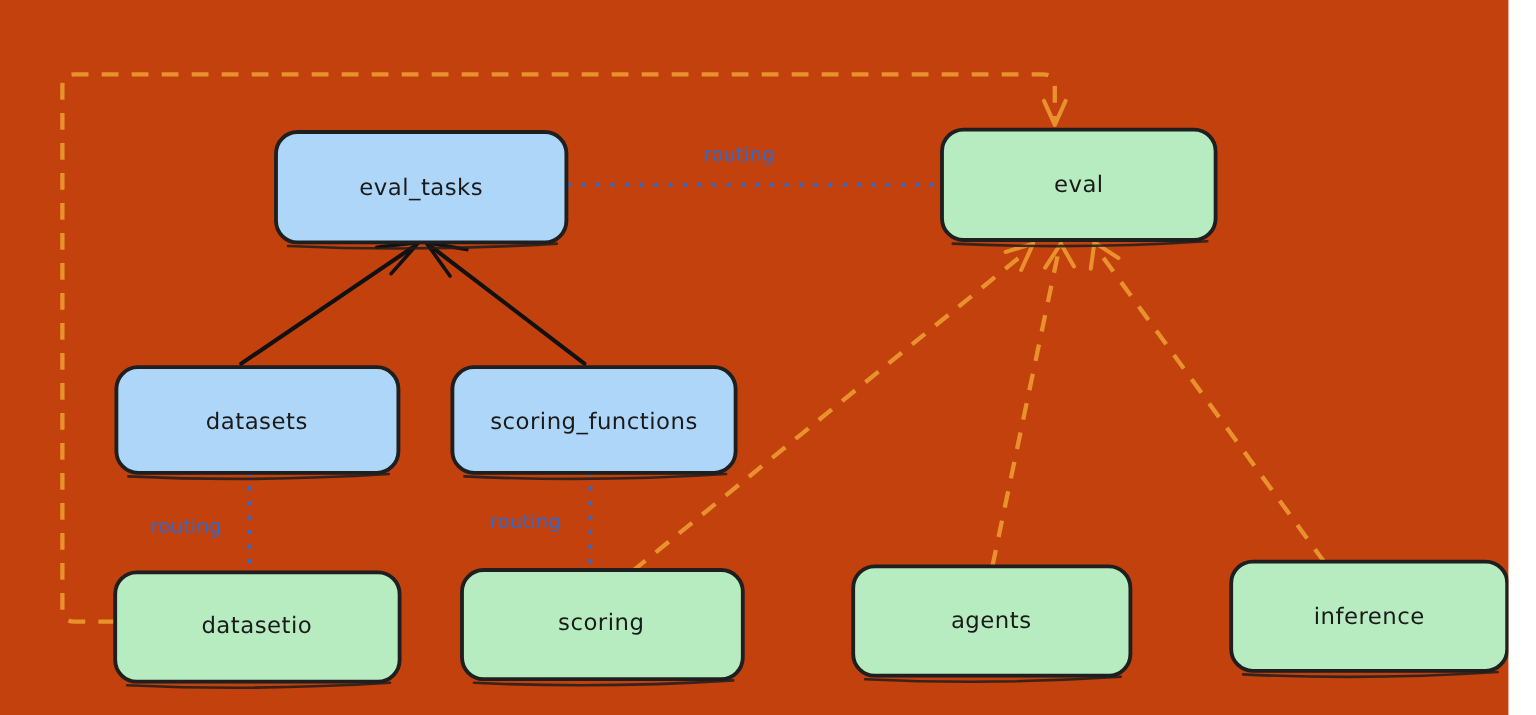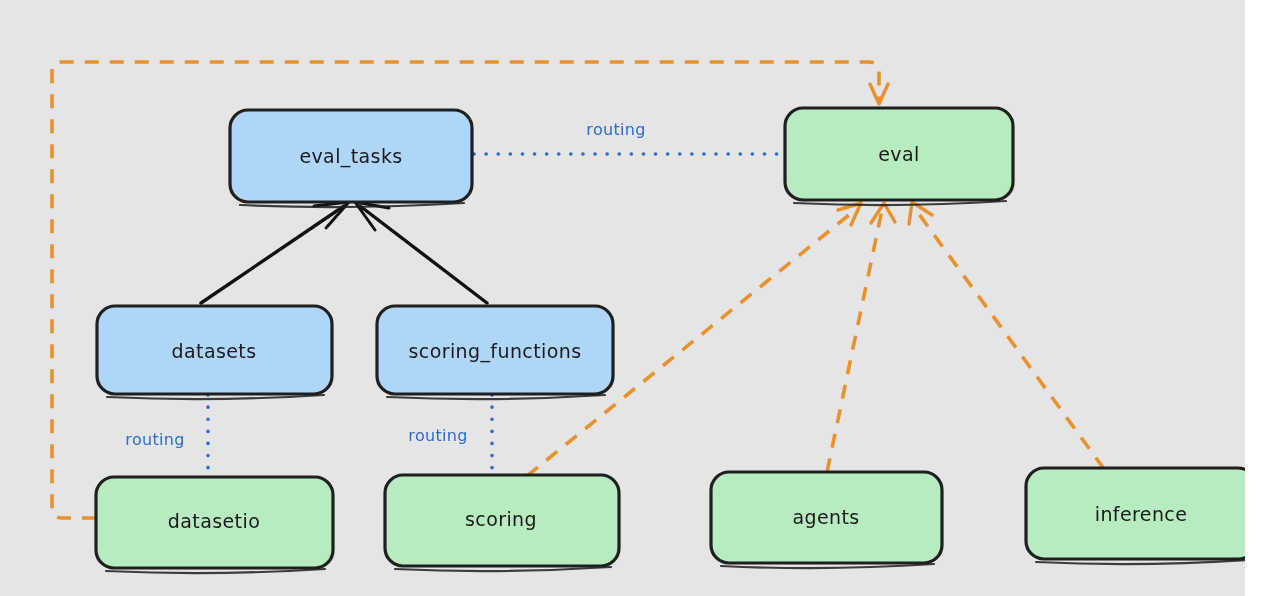--- a/index.html
+++ b/index.html
@@ -7,22 +7,23 @@
     padding: 0;
     background: #ffffff;
   }
   body {
     font-family: "DejaVu Sans", sans-serif;
   }
   #canvas {
     position: relative;
     width: 1245px;
     height: 596px;
-    background: #e5e5e5;
+    background: #c2410c;
     overflow: hidden;
+    padding-left: 12px;
   }
   #diagram-svg {
     position: absolute;
     left: 0;
     top: 0;
     width: 1280px;
     height: 596px;
   }
   .node-label {
     font-family: "DejaVu Sans", sans-serif;

